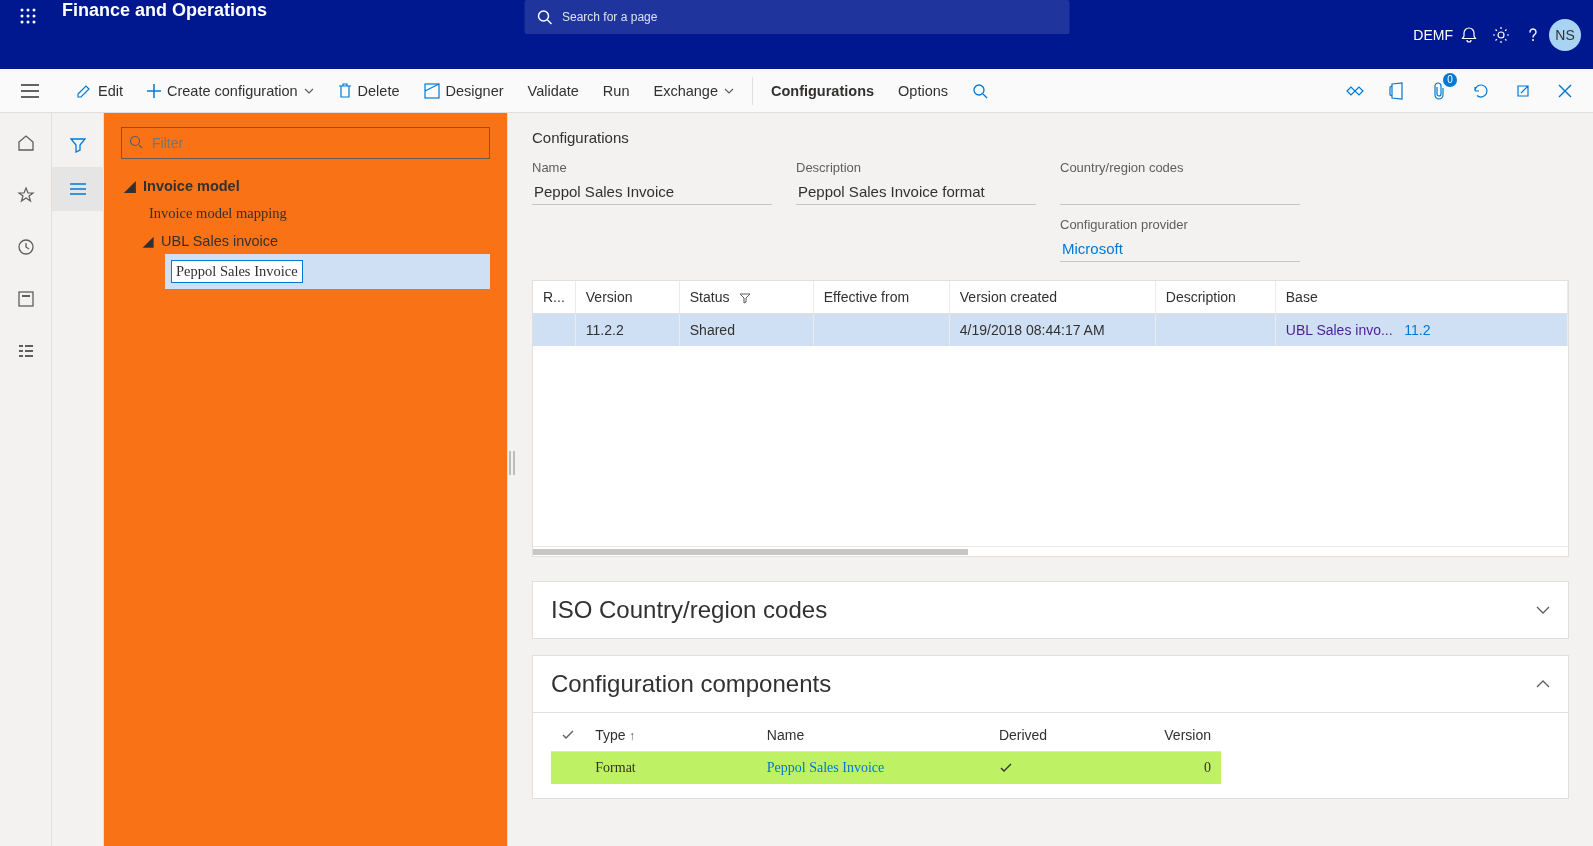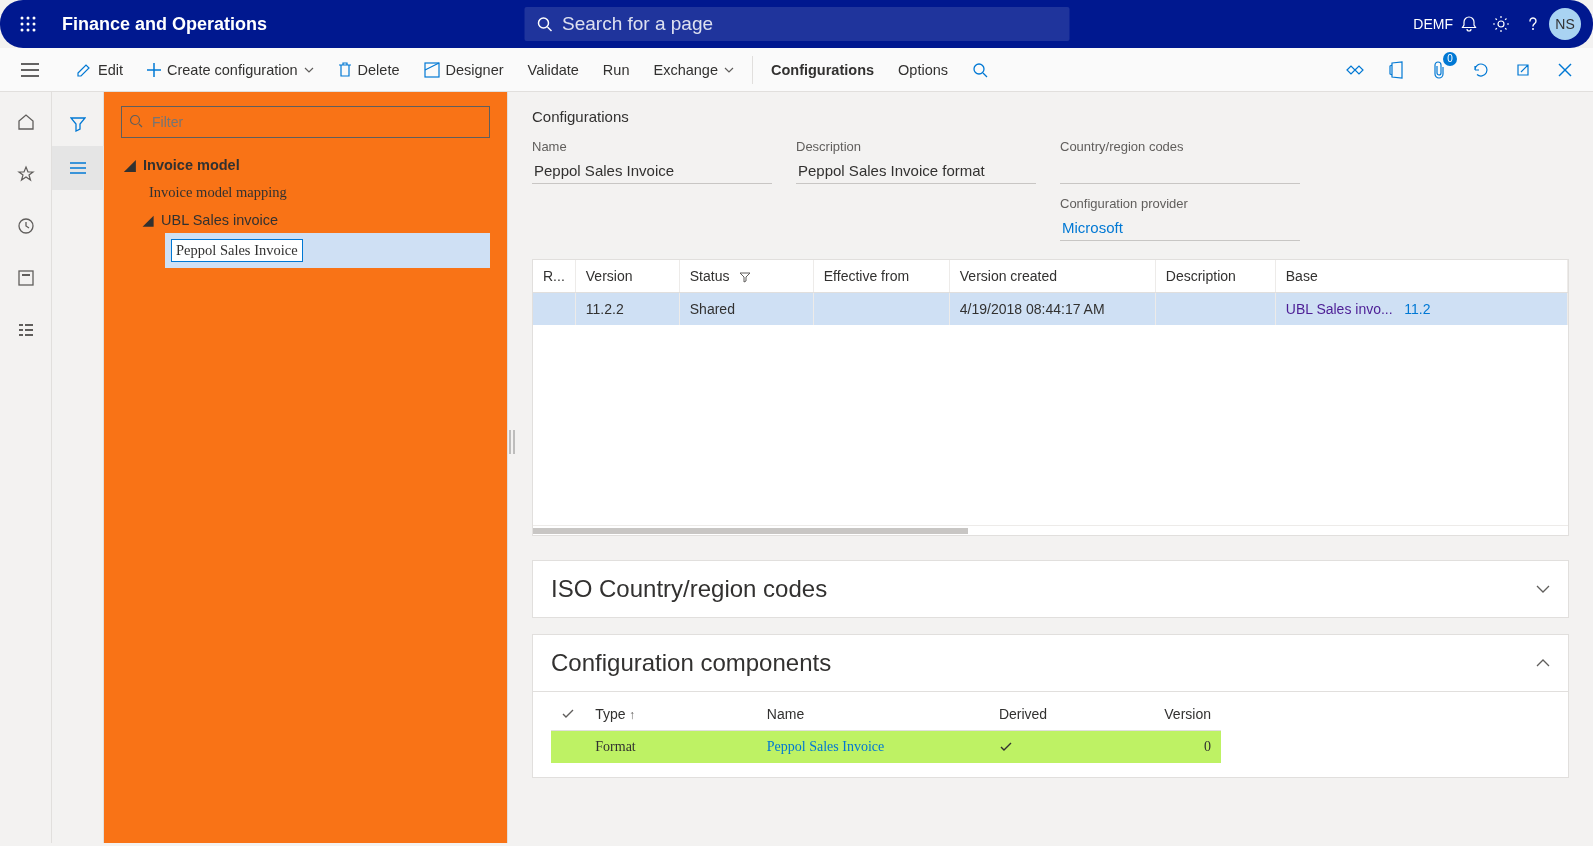--- a/index.html
+++ b/index.html
@@ -1,23 +1,23 @@
 <!DOCTYPE html>
 <html><head>
 <meta charset="utf-8">
 <style>
 * { box-sizing: border-box; margin: 0; padding: 0; }
 body { font-family: "Segoe UI", Arial, sans-serif; font-size: 14px; color: #323130; background: #f3f2f1; overflow: hidden; }
 
 
-.top-header { height: 48px; background: #00188f; color: #fff; display: flex; align-items: center; padding: 0 12px; border-radius: 23px; }
+.top-header { height: 69px; background: #00188f; color: #fff; display: flex; padding: 0 12px; }
 .top-header .waffle { width: 32px; height: 32px; display: flex; align-items: center; justify-content: center; cursor: pointer; }
 .top-header .app-title { font-weight: 600; font-size: 18px; margin-left: 18px; }
 .search-bar { margin-left: auto; margin-right: auto; width: 545px; height: 34px; background: rgba(255,255,255,0.12); border-radius: 2px; display: flex; align-items: center; padding: 0 12px; position: absolute; left: 50%; transform: translateX(-50%); }
-.search-bar input { background: transparent; border: none; color: #fde047; font-size: 19px; flex: 1; outline: none; }
+.search-bar input { background: transparent; border: none; color: #fde047; font-size: 12px; flex: 1; outline: none; }
 .search-bar input::placeholder { color: rgba(255,255,255,0.85); }
 .top-right { margin-left: auto; display: flex; align-items: center; }
 .top-right .item { width: 32px; height: 32px; display: flex; align-items: center; justify-content: center; cursor: pointer; }
 .avatar { width: 32px; height: 32px; border-radius: 50%; background: #a9d3f2; color: #333; display: flex; align-items: center; justify-content: center; font-size: 14px; font-weight: 500; }
 .company { font-size: 14px; font-weight: 400; }
 
 
 .action-bar { height: 44px; background: #fafafa; border-bottom: 1px solid #e1dfdd; display: flex; align-items: center; padding: 0 14px; }
 .action-bar .menu-btn { width: 32px; height: 32px; display: flex; align-items: center; justify-content: center; cursor: pointer; color: #0078d4; }
 .action-bar .actions { display: flex; align-items: center; gap: 0; margin-left: 18px; }

